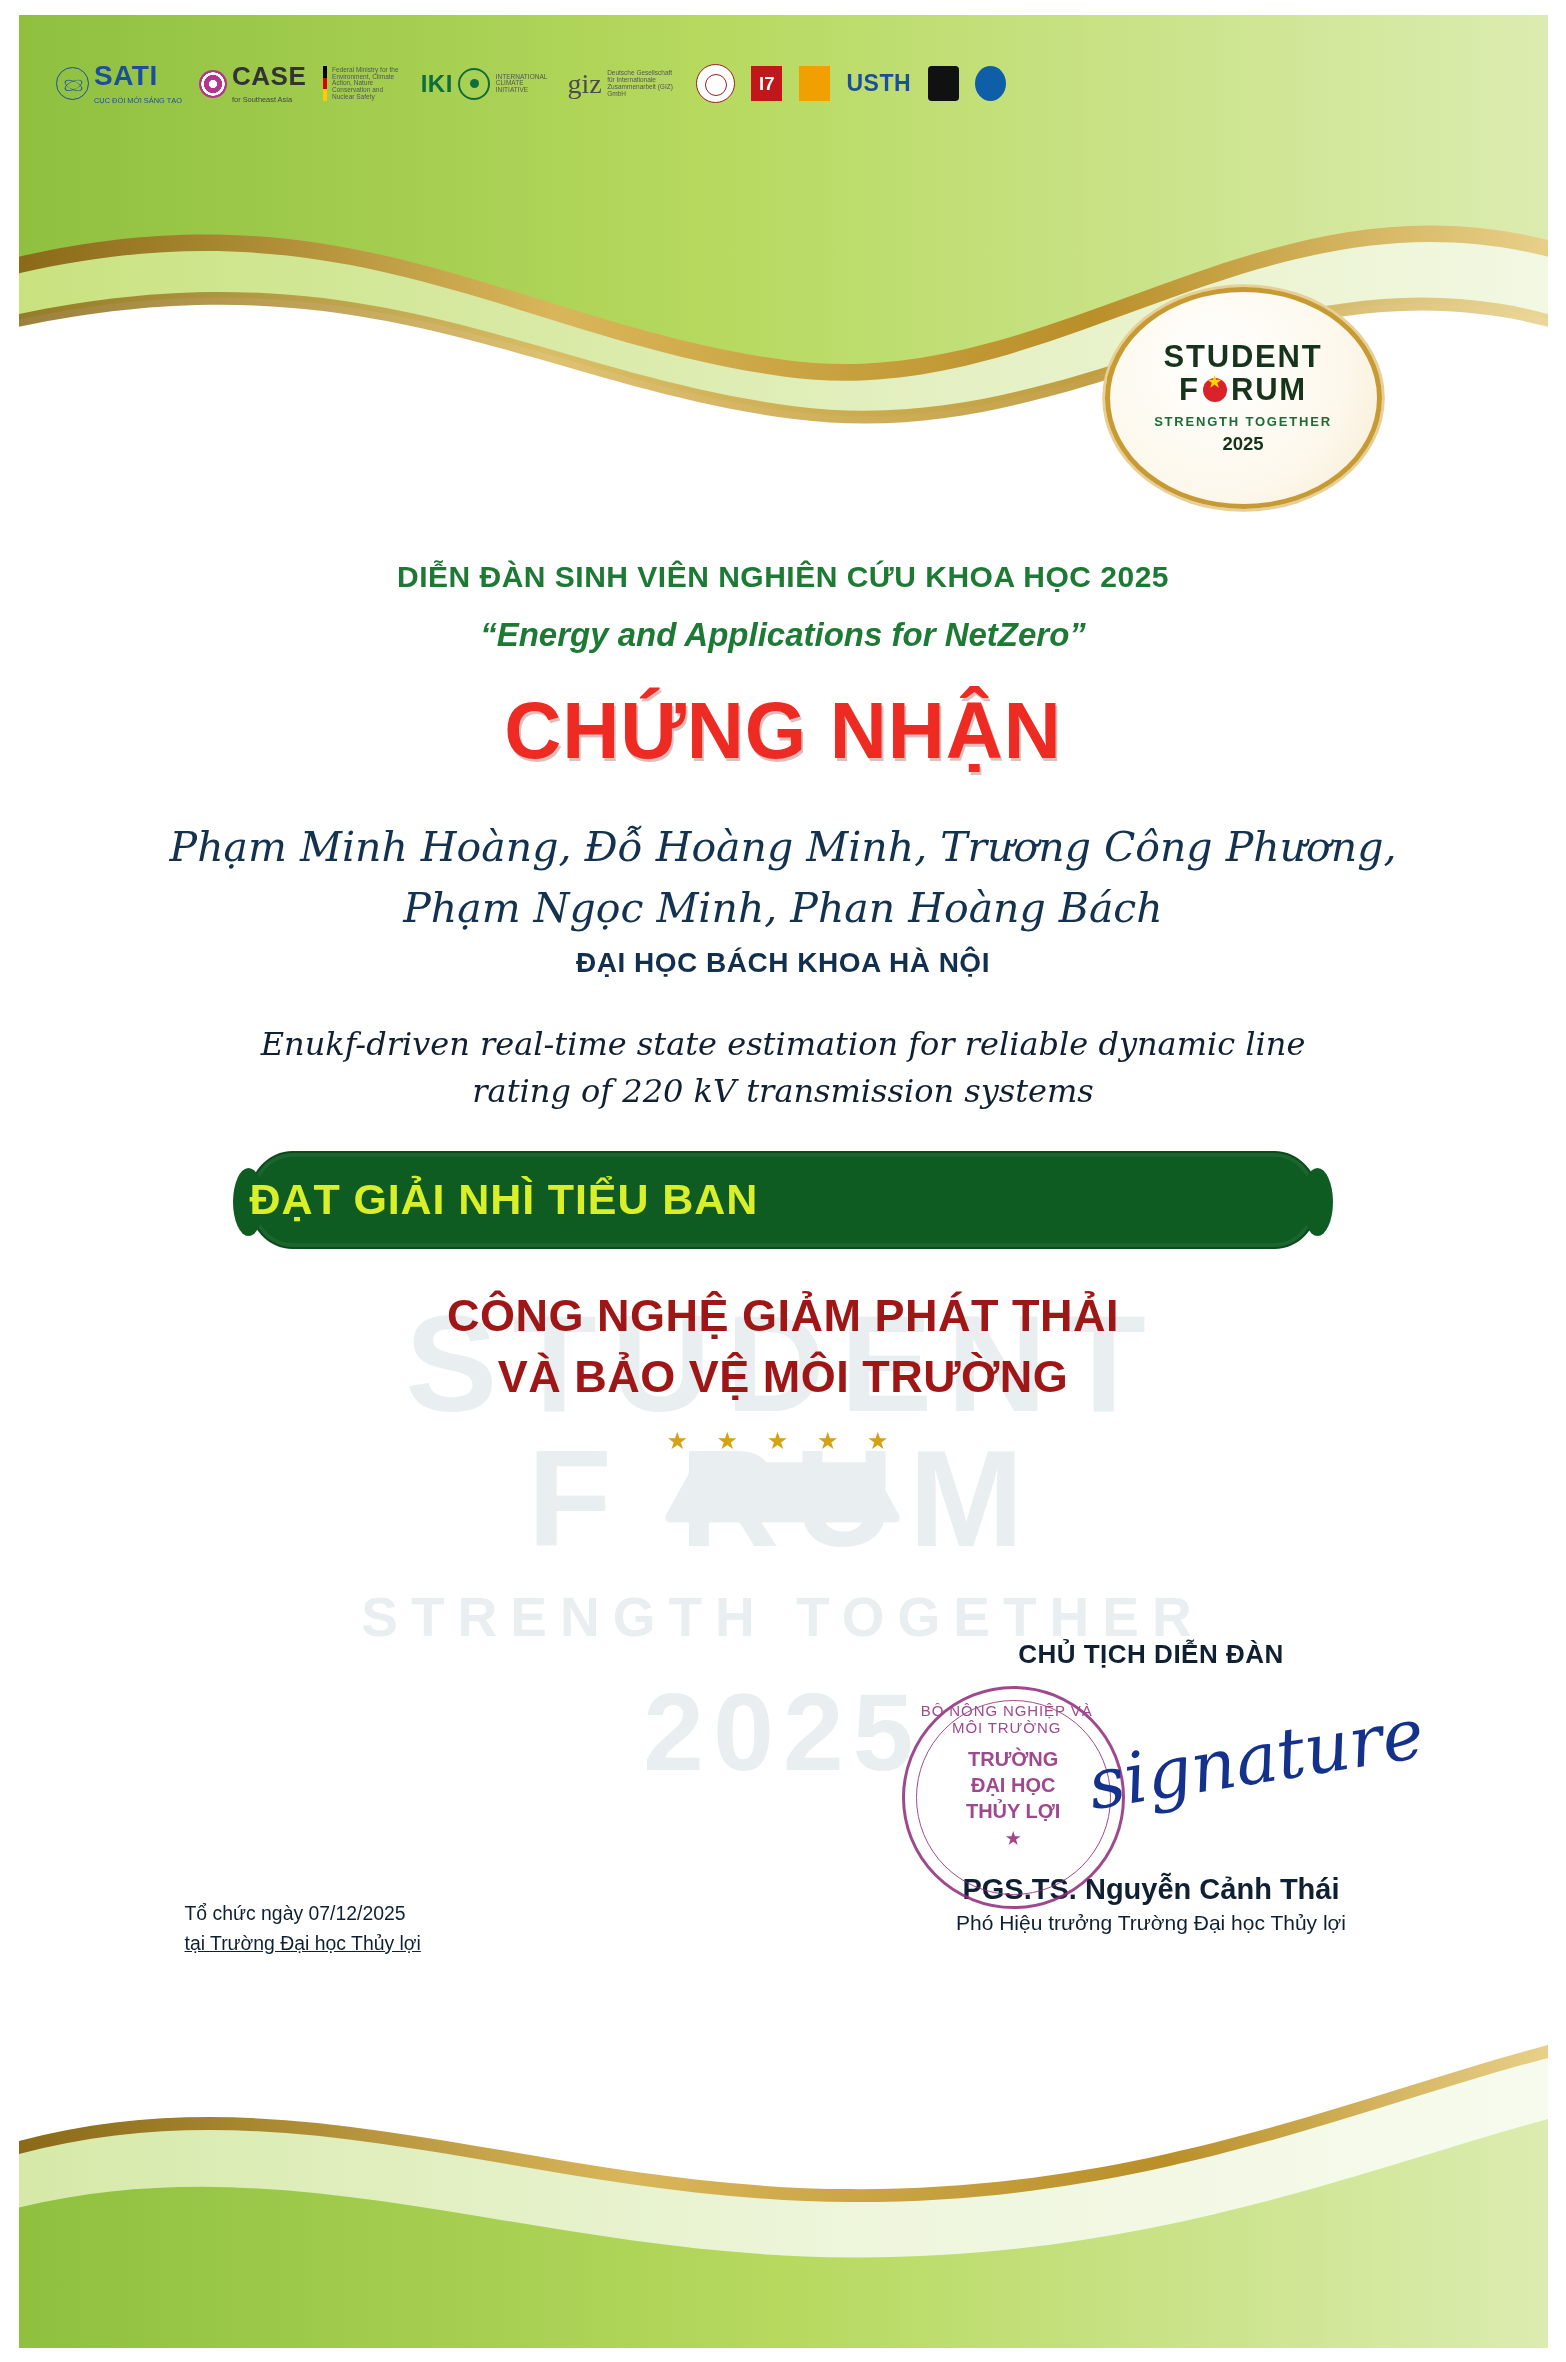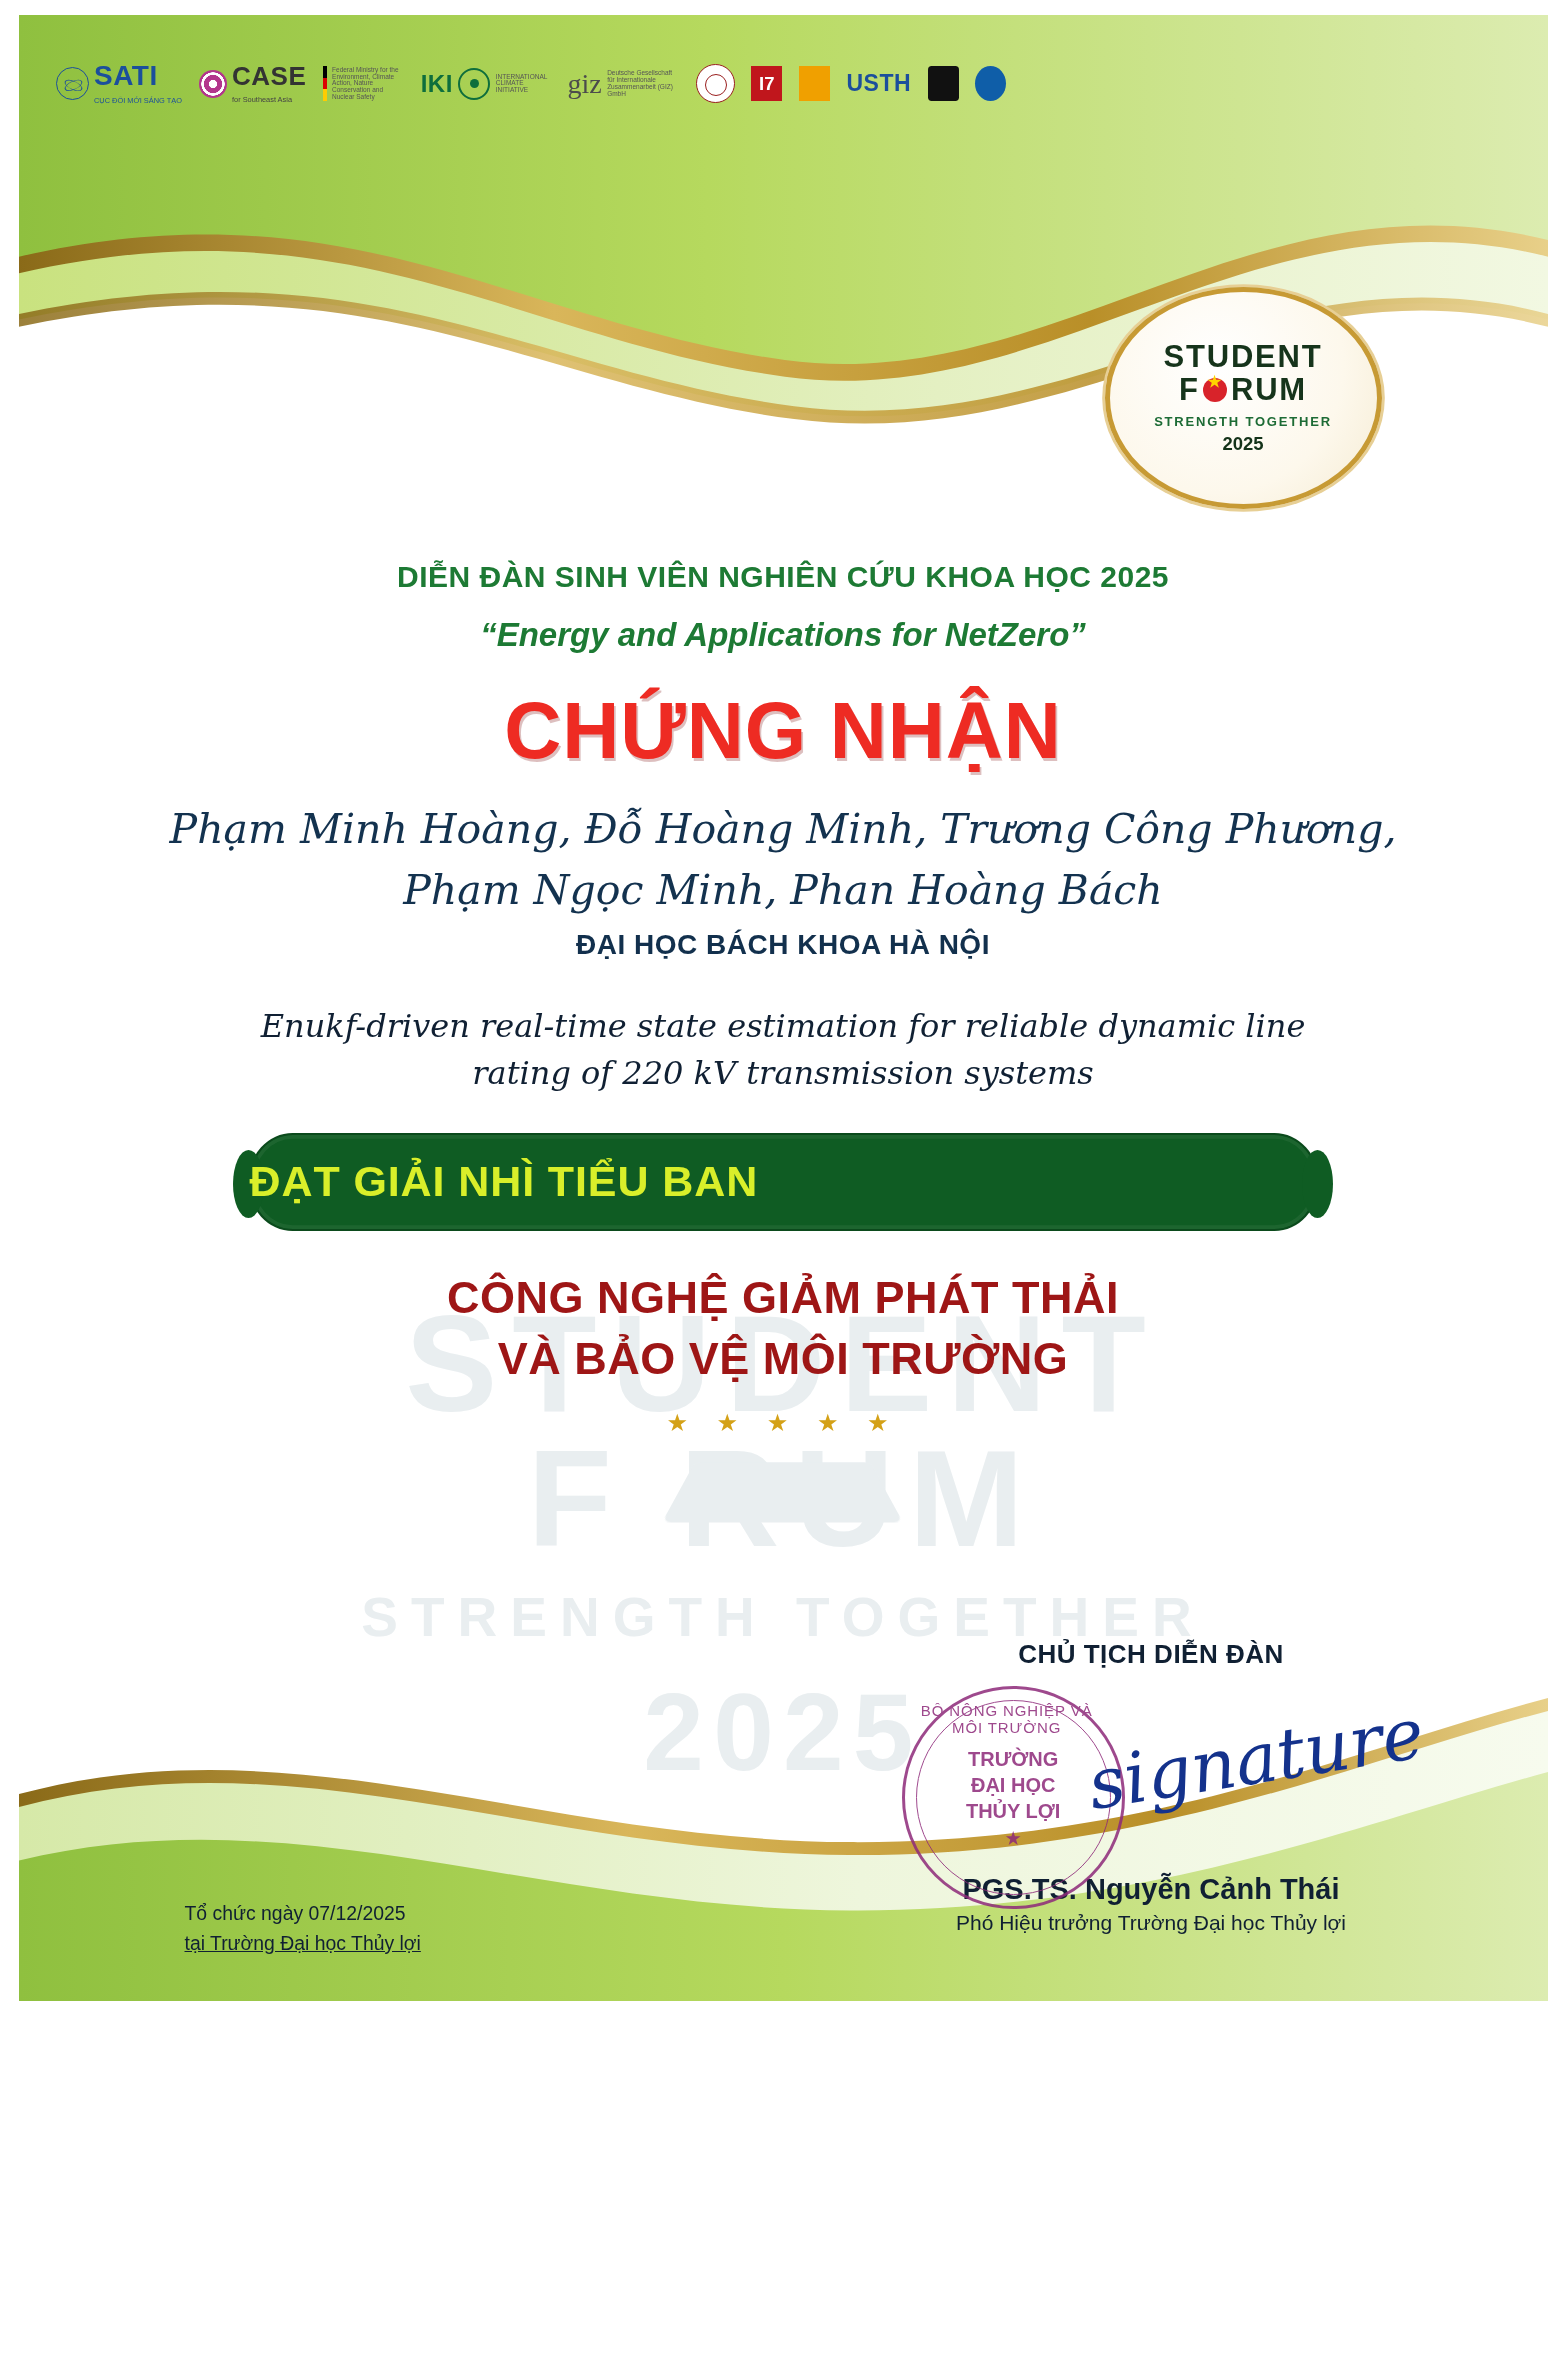--- a/index.html
+++ b/index.html
@@ -15,21 +15,21 @@
     width: 1566px;
     height: 2363px;
     background: #ffffff;
     overflow: hidden;
   }
   .cert {
     position: absolute;
     left: 18.5px;
     top: 14.8px;
     width: 1529px;
-    height: 1986px;
+    height: 2333px;
     background: #ffffff;
     overflow: hidden;
   }
 
   
   .logo-strip {
     position: absolute;
     left: 0; top: 0;
     width: 100%;
     height: 138px;
@@ -264,21 +264,21 @@
   }
   .chung-nhan {
     margin-top: 31px;
     font-size: 79px;
     font-weight: bold;
     color: #ee2b23;
     letter-spacing: 0.9px;
     text-shadow: 1.8px 2.8px 0 rgba(120,0,0,0.25);
   }
   .names {
-    margin-top: 22px;
+    margin-top: 40px;
     font-family: "DejaVu Serif", serif;
     font-style: italic;
     font-size: 41px;
     color: #13324f;
     line-height: 1.5;
   }
   .names .nm-line { display: block; }
   .school {
     margin-top: 7.4px;
     font-size: 28px;

